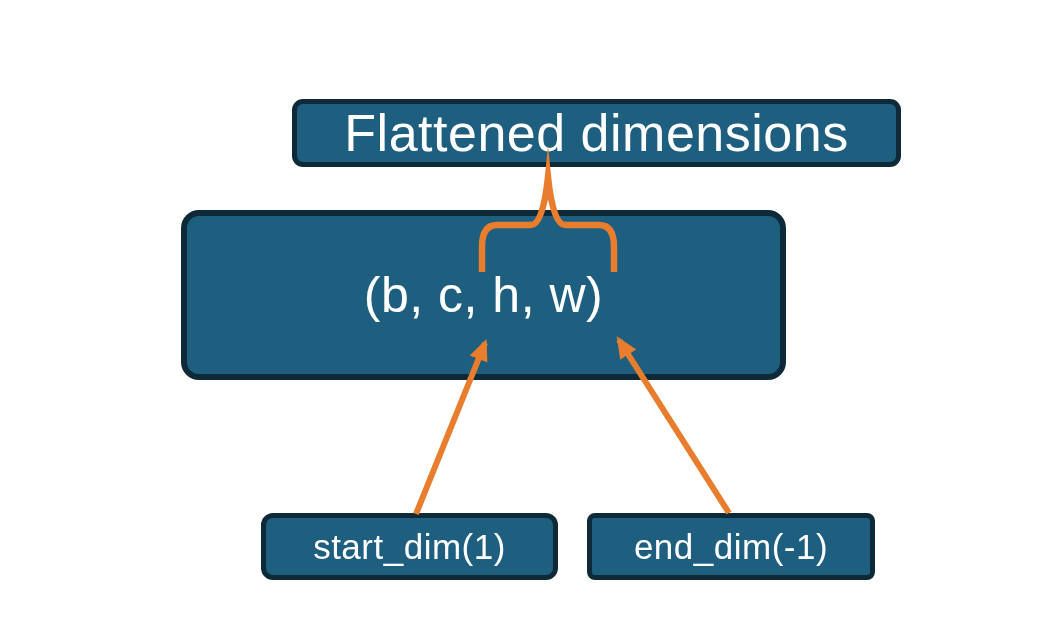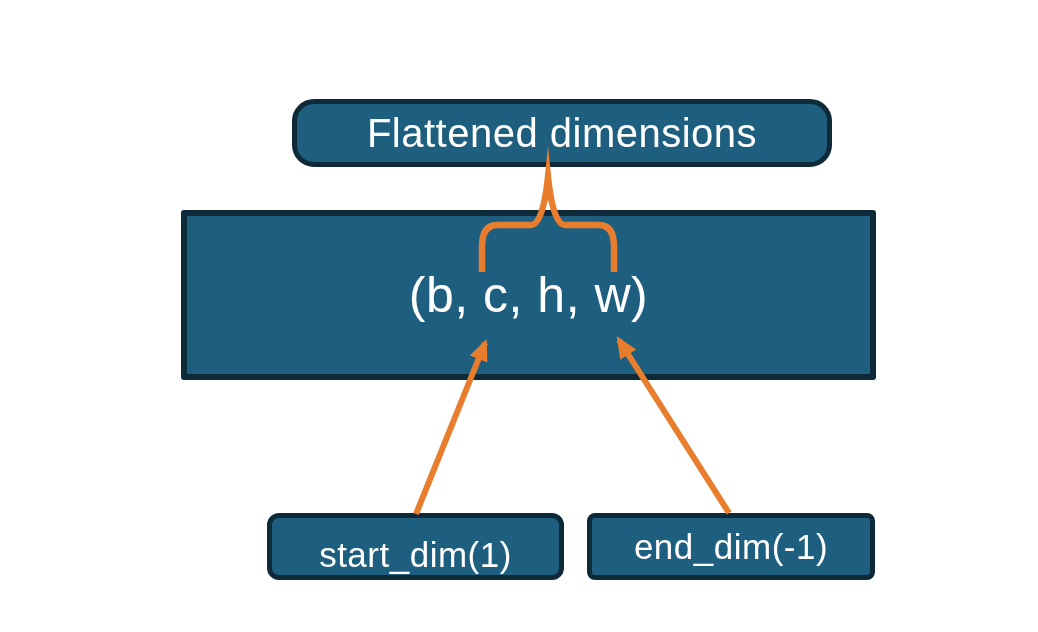--- a/index.html
+++ b/index.html
@@ -22,37 +22,36 @@
     border: 5px solid var(--node_border, #0e2a38);
     color: var(--node_text, #ffffff);
     display: flex;
     align-items: center;
     justify-content: center;
     letter-spacing: 0.5px;
     white-space: nowrap;
   }
   .top-label {
     left: 292px; top: 99px;
-    width: 540px; height: 68px;
-    border-radius: 22px;
-    font-size: 40px;
+    width: 609px; height: 68px;
+    border-radius: 11px;
+    font-size: 52px;
   }
   .tensor-box {
     left: 181px; top: 210px;
-    width: 695px; height: 170px;
+    width: 605px; height: 170px;
     border-width: 6px;
-    border-radius: 3px;
+    border-radius: 18px;
     font-size: 50px;
   }
   .start-dim-box {
-    left: 267px; top: 513px;
+    left: 261px; top: 513px;
     width: 297px; height: 67px;
     border-radius: 12px;
     font-size: 35px;
-    align-items: flex-end;
   }
   .end-dim-box {
     left: 587px; top: 513px;
     width: 288px; height: 67px;
     border-radius: 8px;
     font-size: 35px;
   }
   .overlay {
     position: absolute;
     left: 0; top: 0;

